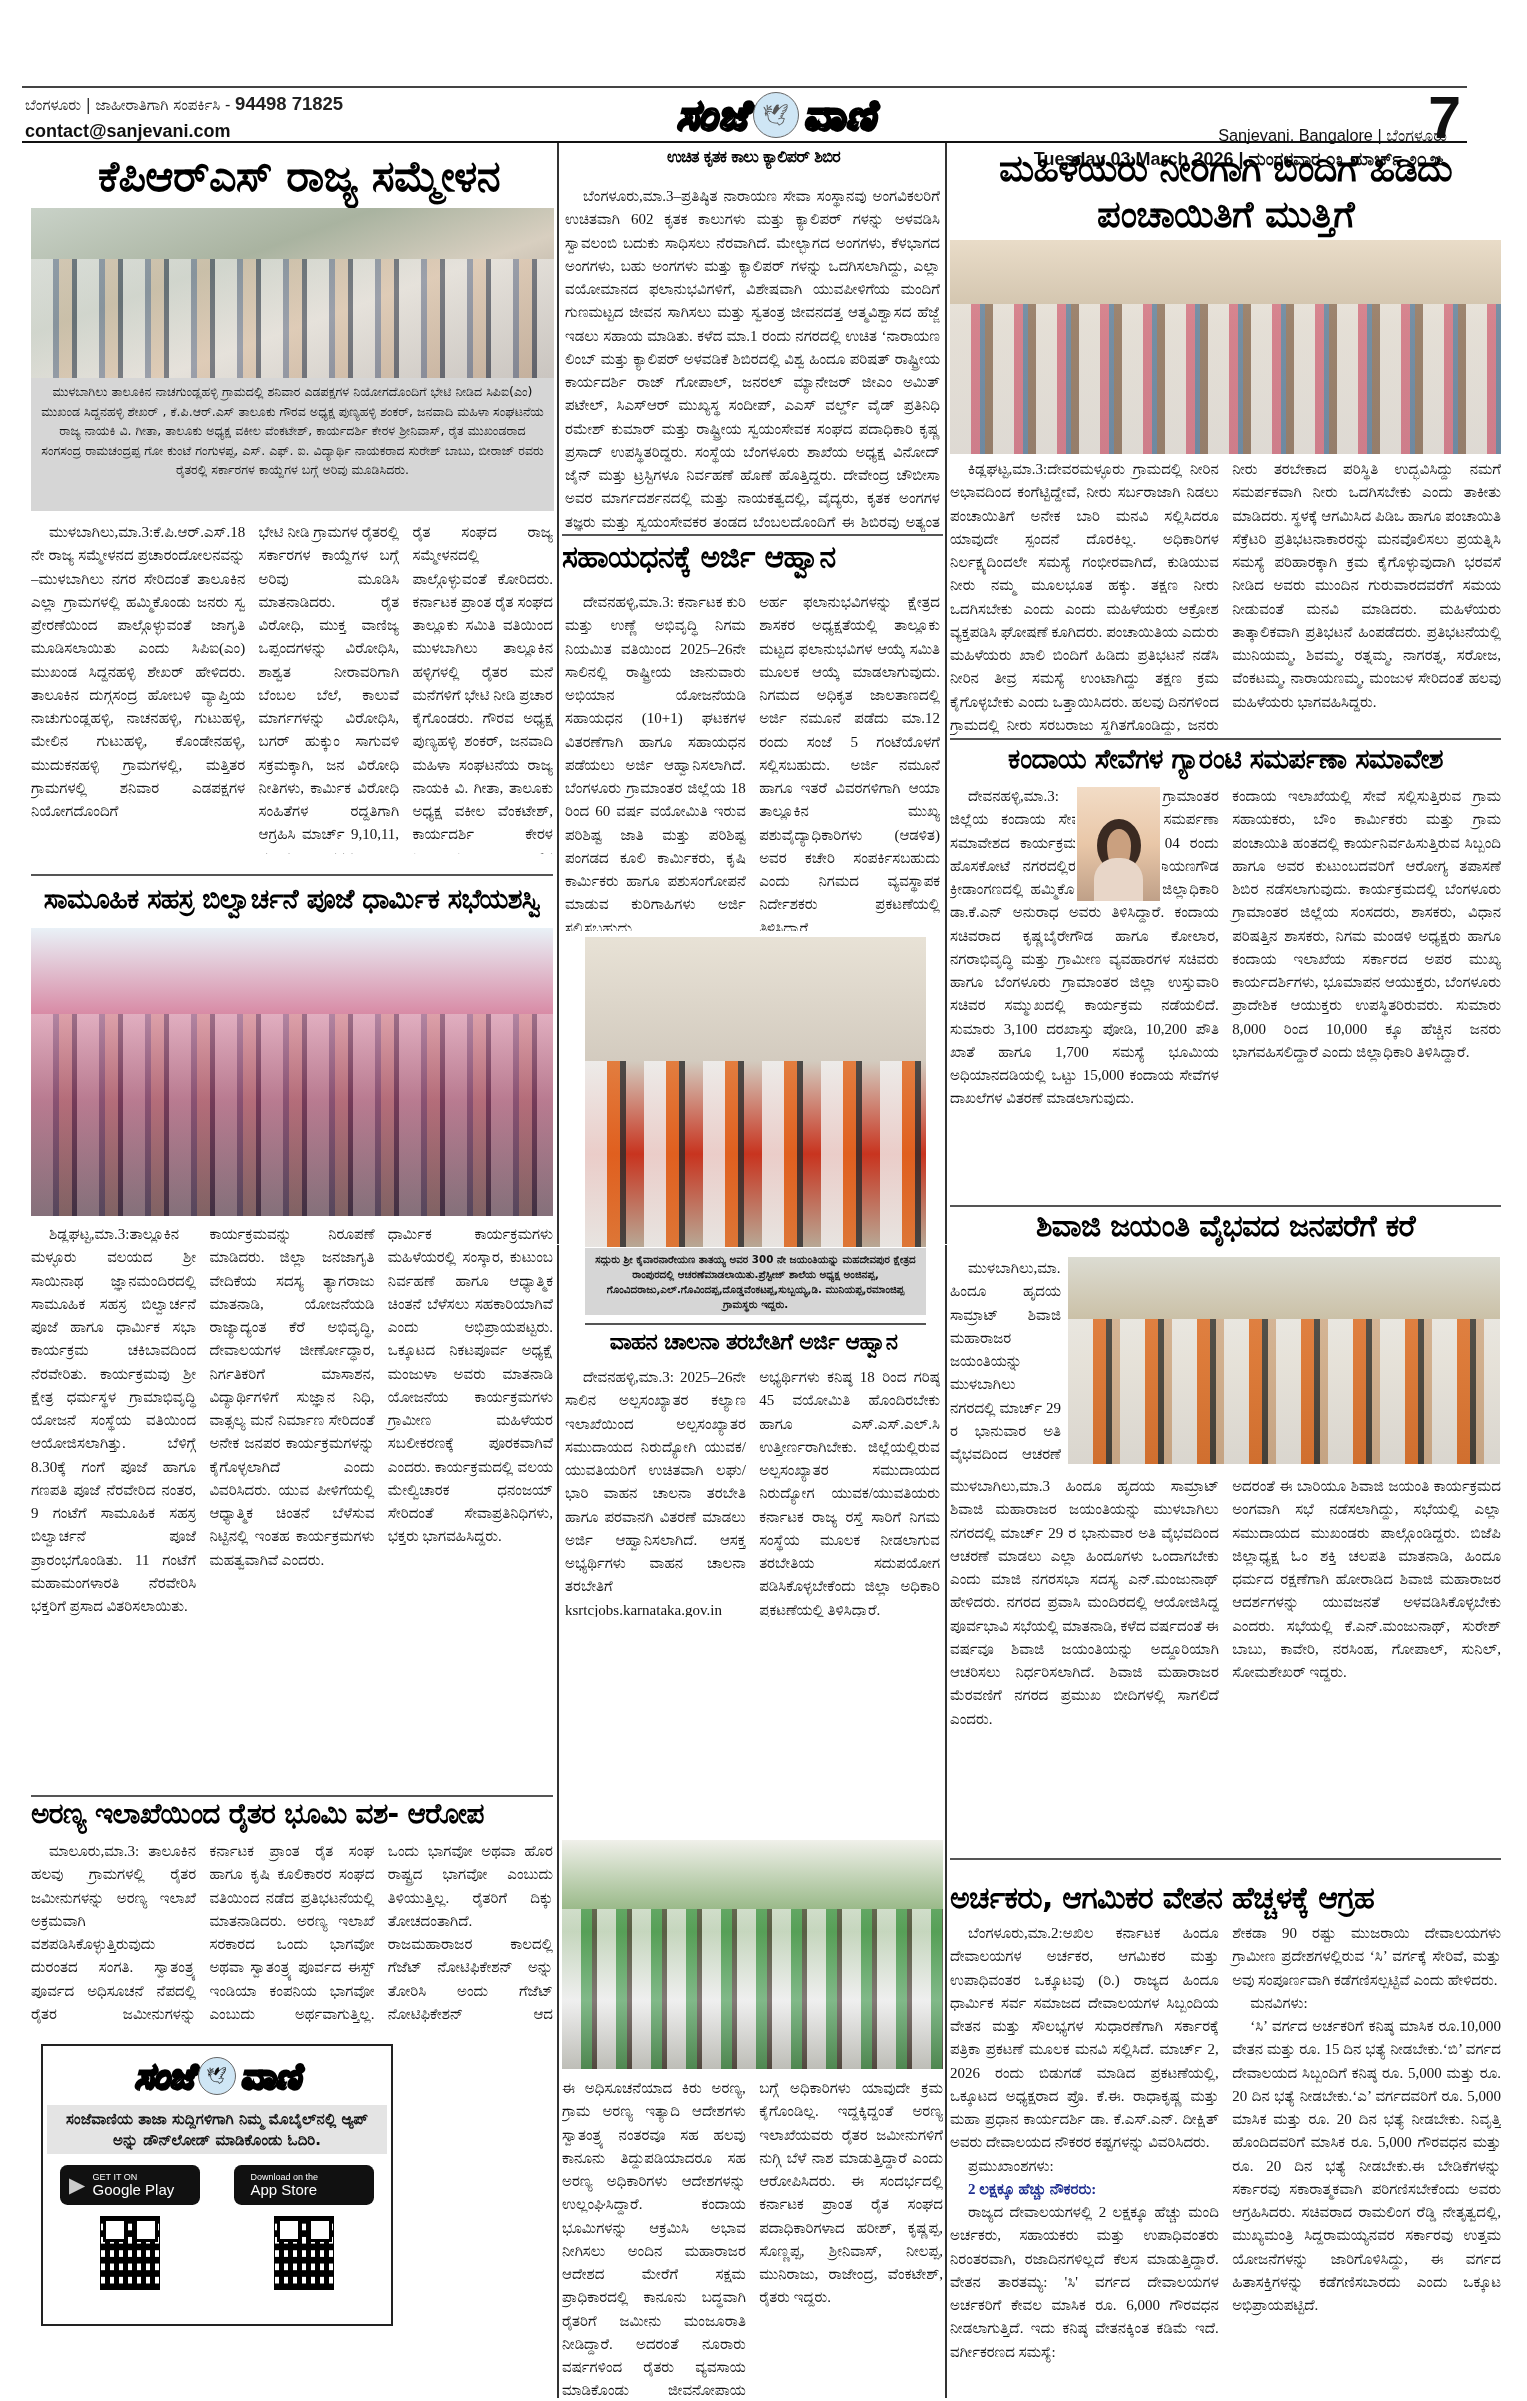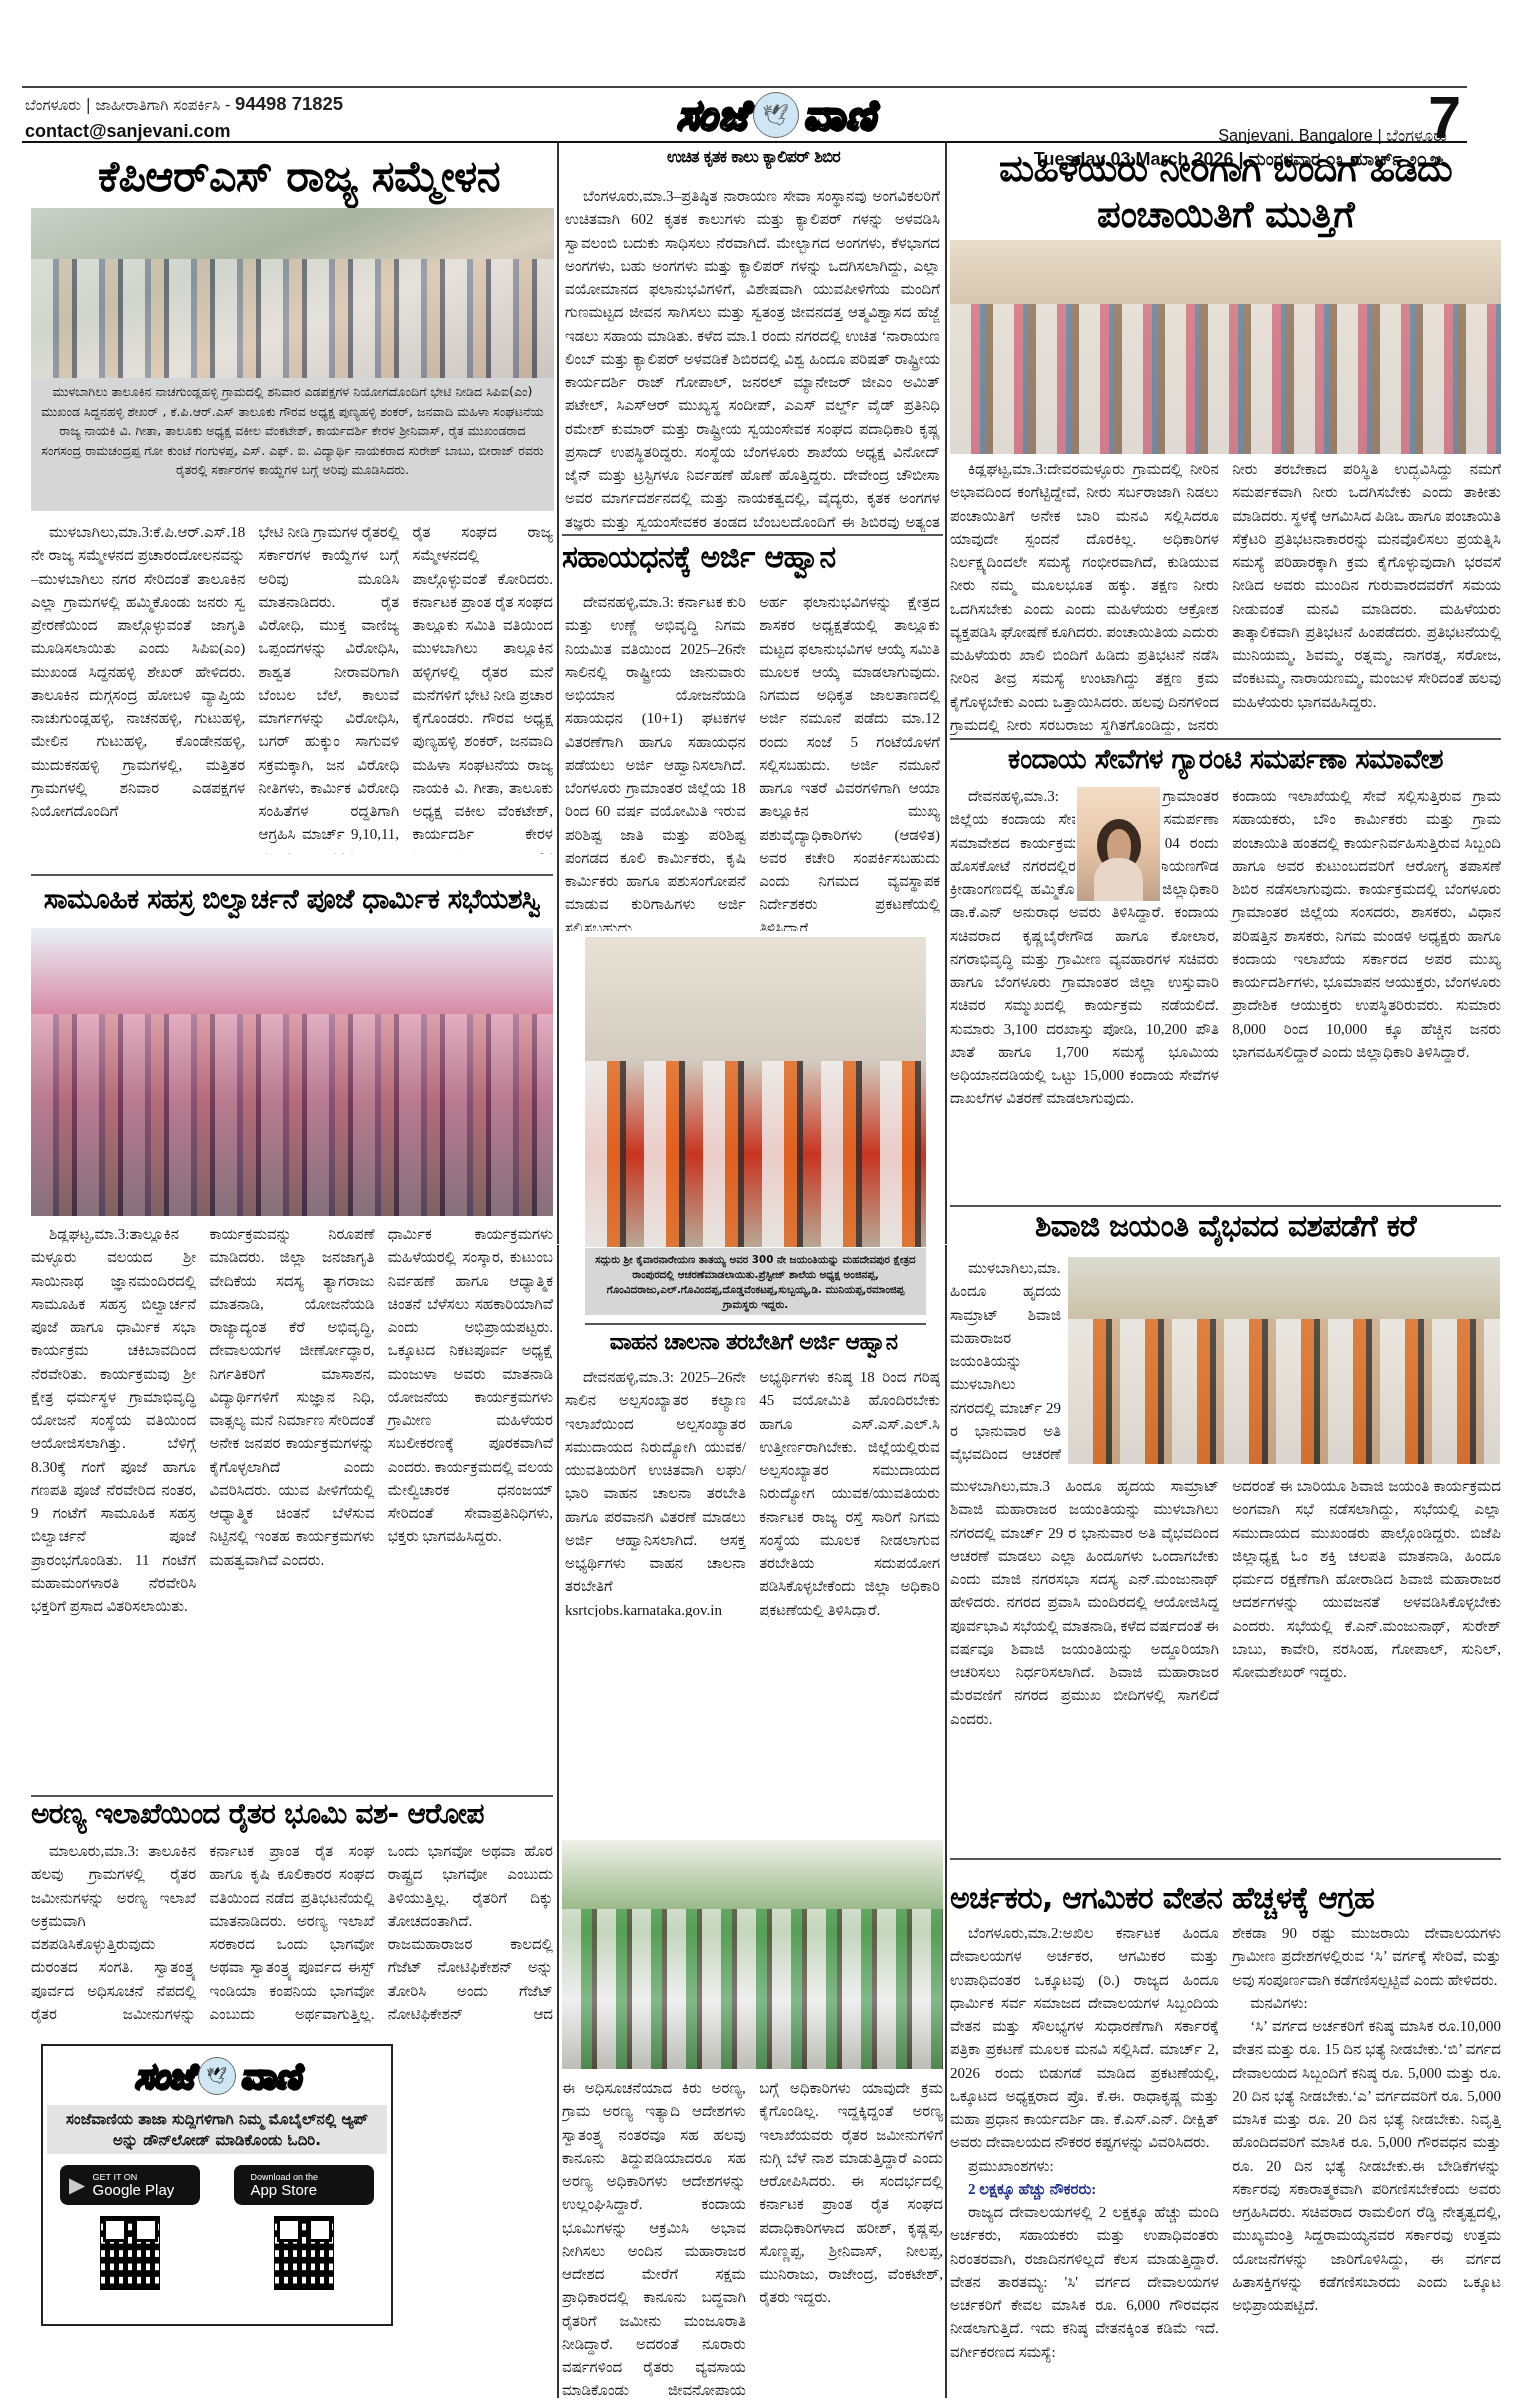--- a/index.html
+++ b/index.html
@@ -232,21 +232,21 @@
   </div>
   <div class="abs inset-portrait" style="left:1075px; top:785px; width:87px; height:118px; border:2.2px solid #fff;">
     <div class="head"></div>
       <div class="body"></div>
   </div>
 </section>
 
 <div class="abs h-div" style="left:950px; top:1205px; width:551px;"></div>
 
 <section>
-  <h2 class="abs headline" style="left:950px; top:1209px; width:551px; font-size:30px; text-align:center;">ಶಿವಾಜಿ ಜಯಂತಿ ವೈಭವದ ವಶಪಡೆಗೆ ಕರೆ</h2>
+  <h2 class="abs headline" style="left:950px; top:1209px; width:551px; font-size:30px; text-align:center;">ಶಿವಾಜಿ ಜಯಂತಿ ವೈಭವದ ಜನಪರೆಗೆ ಕರೆ</h2>
   <div class="abs photo orange" style="left:1068px; top:1257px; width:432px; height:207px; background: linear-gradient(180deg,#dcdcd2 0%,#bfae8a 50%,#8d7d5f 100%);">
       <div class="figs"></div>
     </div>
   <div class="abs body-text" style="left:950px; top:1257px; width:111px; height:214px; overflow:hidden;">
     <p class="para">ಮುಳಬಾಗಿಲು,ಮಾ.3 ಹಿಂದೂ ಹೃದಯ ಸಾಮ್ರಾಟ್ ಶಿವಾಜಿ ಮಹಾರಾಜರ ಜಯಂತಿಯನ್ನು ಮುಳಬಾಗಿಲು ನಗರದಲ್ಲಿ ಮಾರ್ಚ್ 29 ರ ಭಾನುವಾರ ಅತಿ ವೈಭವದಿಂದ ಆಚರಣೆ ಮಾಡಲು ಎಲ್ಲಾ ಹಿಂದೂಗಳು ಒಂದಾಗಬೇಕು ಎಂದು ಮಾಜಿ ನಗರಸಭಾ ಸದಸ್ಯ ಎನ್.ಮಂಜುನಾಥ್ ಹೇಳಿದರು. ನಗರದ ಪ್ರವಾಸಿ ಮಂದಿರದಲ್ಲಿ ಆಯೋಜಿಸಿದ್ದ ಪೂರ್ವಭಾವಿ ಸಭೆಯಲ್ಲಿ ಮಾತನಾಡಿ, ಕಳೆದ ವರ್ಷದಂತೆ ಈ ವರ್ಷವೂ ಶಿವಾಜಿ ಜಯಂತಿಯನ್ನು ಅದ್ದೂರಿಯಾಗಿ ಆಚರಿಸಲು ನಿರ್ಧರಿಸಲಾಗಿದೆ. ಶಿವಾಜಿ ಮಹಾರಾಜರ ಮೆರವಣಿಗೆ ನಗರದ ಪ್ರಮುಖ ಬೀದಿಗಳಲ್ಲಿ ಸಾಗಲಿದೆ ಎಂದರು.</p>
   </div>
   <div class="abs cols2 body-text" style="left:950px; top:1475px; width:551px; height:362px; overflow:hidden;">
     <p>ಮುಳಬಾಗಿಲು,ಮಾ.3 ಹಿಂದೂ ಹೃದಯ ಸಾಮ್ರಾಟ್ ಶಿವಾಜಿ ಮಹಾರಾಜರ ಜಯಂತಿಯನ್ನು ಮುಳಬಾಗಿಲು ನಗರದಲ್ಲಿ ಮಾರ್ಚ್ 29 ರ ಭಾನುವಾರ ಅತಿ ವೈಭವದಿಂದ ಆಚರಣೆ ಮಾಡಲು ಎಲ್ಲಾ ಹಿಂದೂಗಳು ಒಂದಾಗಬೇಕು ಎಂದು ಮಾಜಿ ನಗರಸಭಾ ಸದಸ್ಯ ಎನ್.ಮಂಜುನಾಥ್ ಹೇಳಿದರು. ನಗರದ ಪ್ರವಾಸಿ ಮಂದಿರದಲ್ಲಿ ಆಯೋಜಿಸಿದ್ದ ಪೂರ್ವಭಾವಿ ಸಭೆಯಲ್ಲಿ ಮಾತನಾಡಿ, ಕಳೆದ ವರ್ಷದಂತೆ ಈ ವರ್ಷವೂ ಶಿವಾಜಿ ಜಯಂತಿಯನ್ನು ಅದ್ದೂರಿಯಾಗಿ ಆಚರಿಸಲು ನಿರ್ಧರಿಸಲಾಗಿದೆ. ಶಿವಾಜಿ ಮಹಾರಾಜರ ಮೆರವಣಿಗೆ ನಗರದ ಪ್ರಮುಖ ಬೀದಿಗಳಲ್ಲಿ ಸಾಗಲಿದೆ ಎಂದರು.</p>
     <p>ಅದರಂತೆ ಈ ಬಾರಿಯೂ ಶಿವಾಜಿ ಜಯಂತಿ ಕಾರ್ಯಕ್ರಮದ ಅಂಗವಾಗಿ ಸಭೆ ನಡೆಸಲಾಗಿದ್ದು, ಸಭೆಯಲ್ಲಿ ಎಲ್ಲಾ ಸಮುದಾಯದ ಮುಖಂಡರು ಪಾಲ್ಗೊಂಡಿದ್ದರು. ಬಿಜೆಪಿ ಜಿಲ್ಲಾಧ್ಯಕ್ಷ ಓಂ ಶಕ್ತಿ ಚಲಪತಿ ಮಾತನಾಡಿ, ಹಿಂದೂ ಧರ್ಮದ ರಕ್ಷಣೆಗಾಗಿ ಹೋರಾಡಿದ ಶಿವಾಜಿ ಮಹಾರಾಜರ ಆದರ್ಶಗಳನ್ನು ಯುವಜನತೆ ಅಳವಡಿಸಿಕೊಳ್ಳಬೇಕು ಎಂದರು. ಸಭೆಯಲ್ಲಿ ಕೆ.ಎನ್.ಮಂಜುನಾಥ್, ಸುರೇಶ್ ಬಾಬು, ಕಾವೇರಿ, ನರಸಿಂಹ, ಗೋಪಾಲ್, ಸುನಿಲ್, ಸೋಮಶೇಖರ್ ಇದ್ದರು.</p>
   </div>

